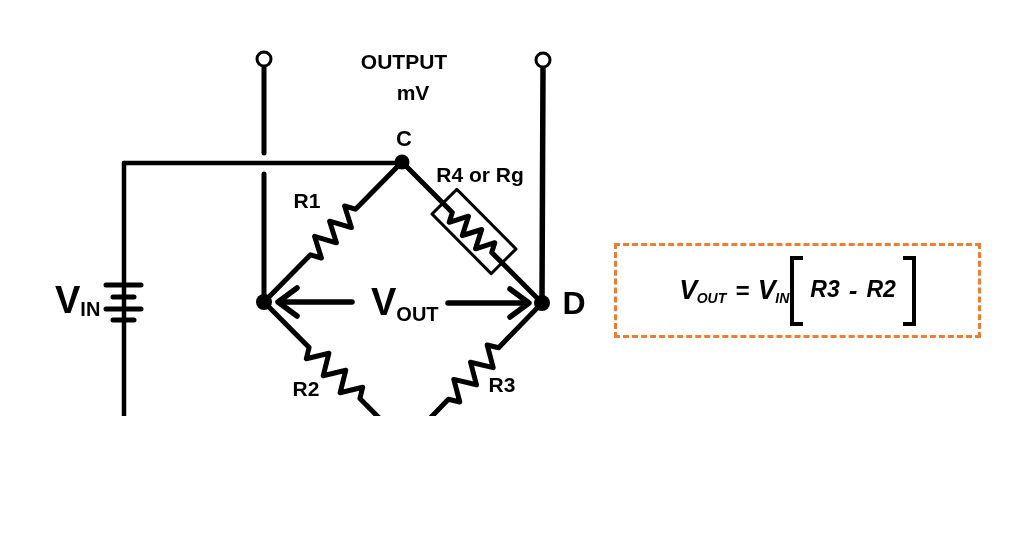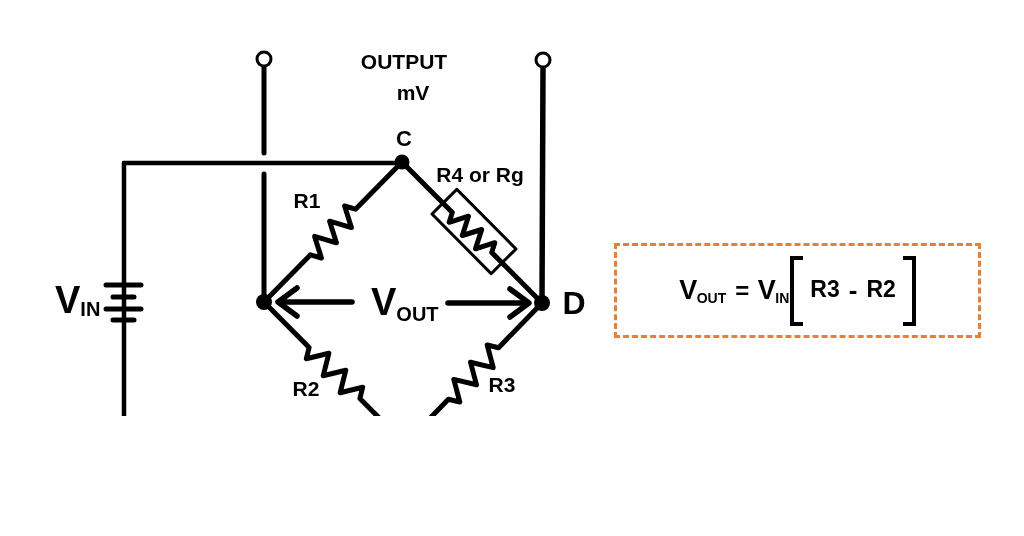--- a/index.html
+++ b/index.html
@@ -29,20 +29,21 @@
     width:367px;height:95px;
     box-sizing:border-box;
     border:3px dashed var(--accent,#ED7D31);
     background:#fff;
     display:flex;
     align-items:center;
     justify-content:center;
     gap:1px;
     color:#000;
     font-weight:bold;
+    font-style:italic;
   }
   .f-lhs{
     font-size:27px;
     white-space:nowrap;
     letter-spacing:-0.5px;
   }
   .f-lhs sub{
     font-size:14px;
     vertical-align:baseline;
     position:relative;

